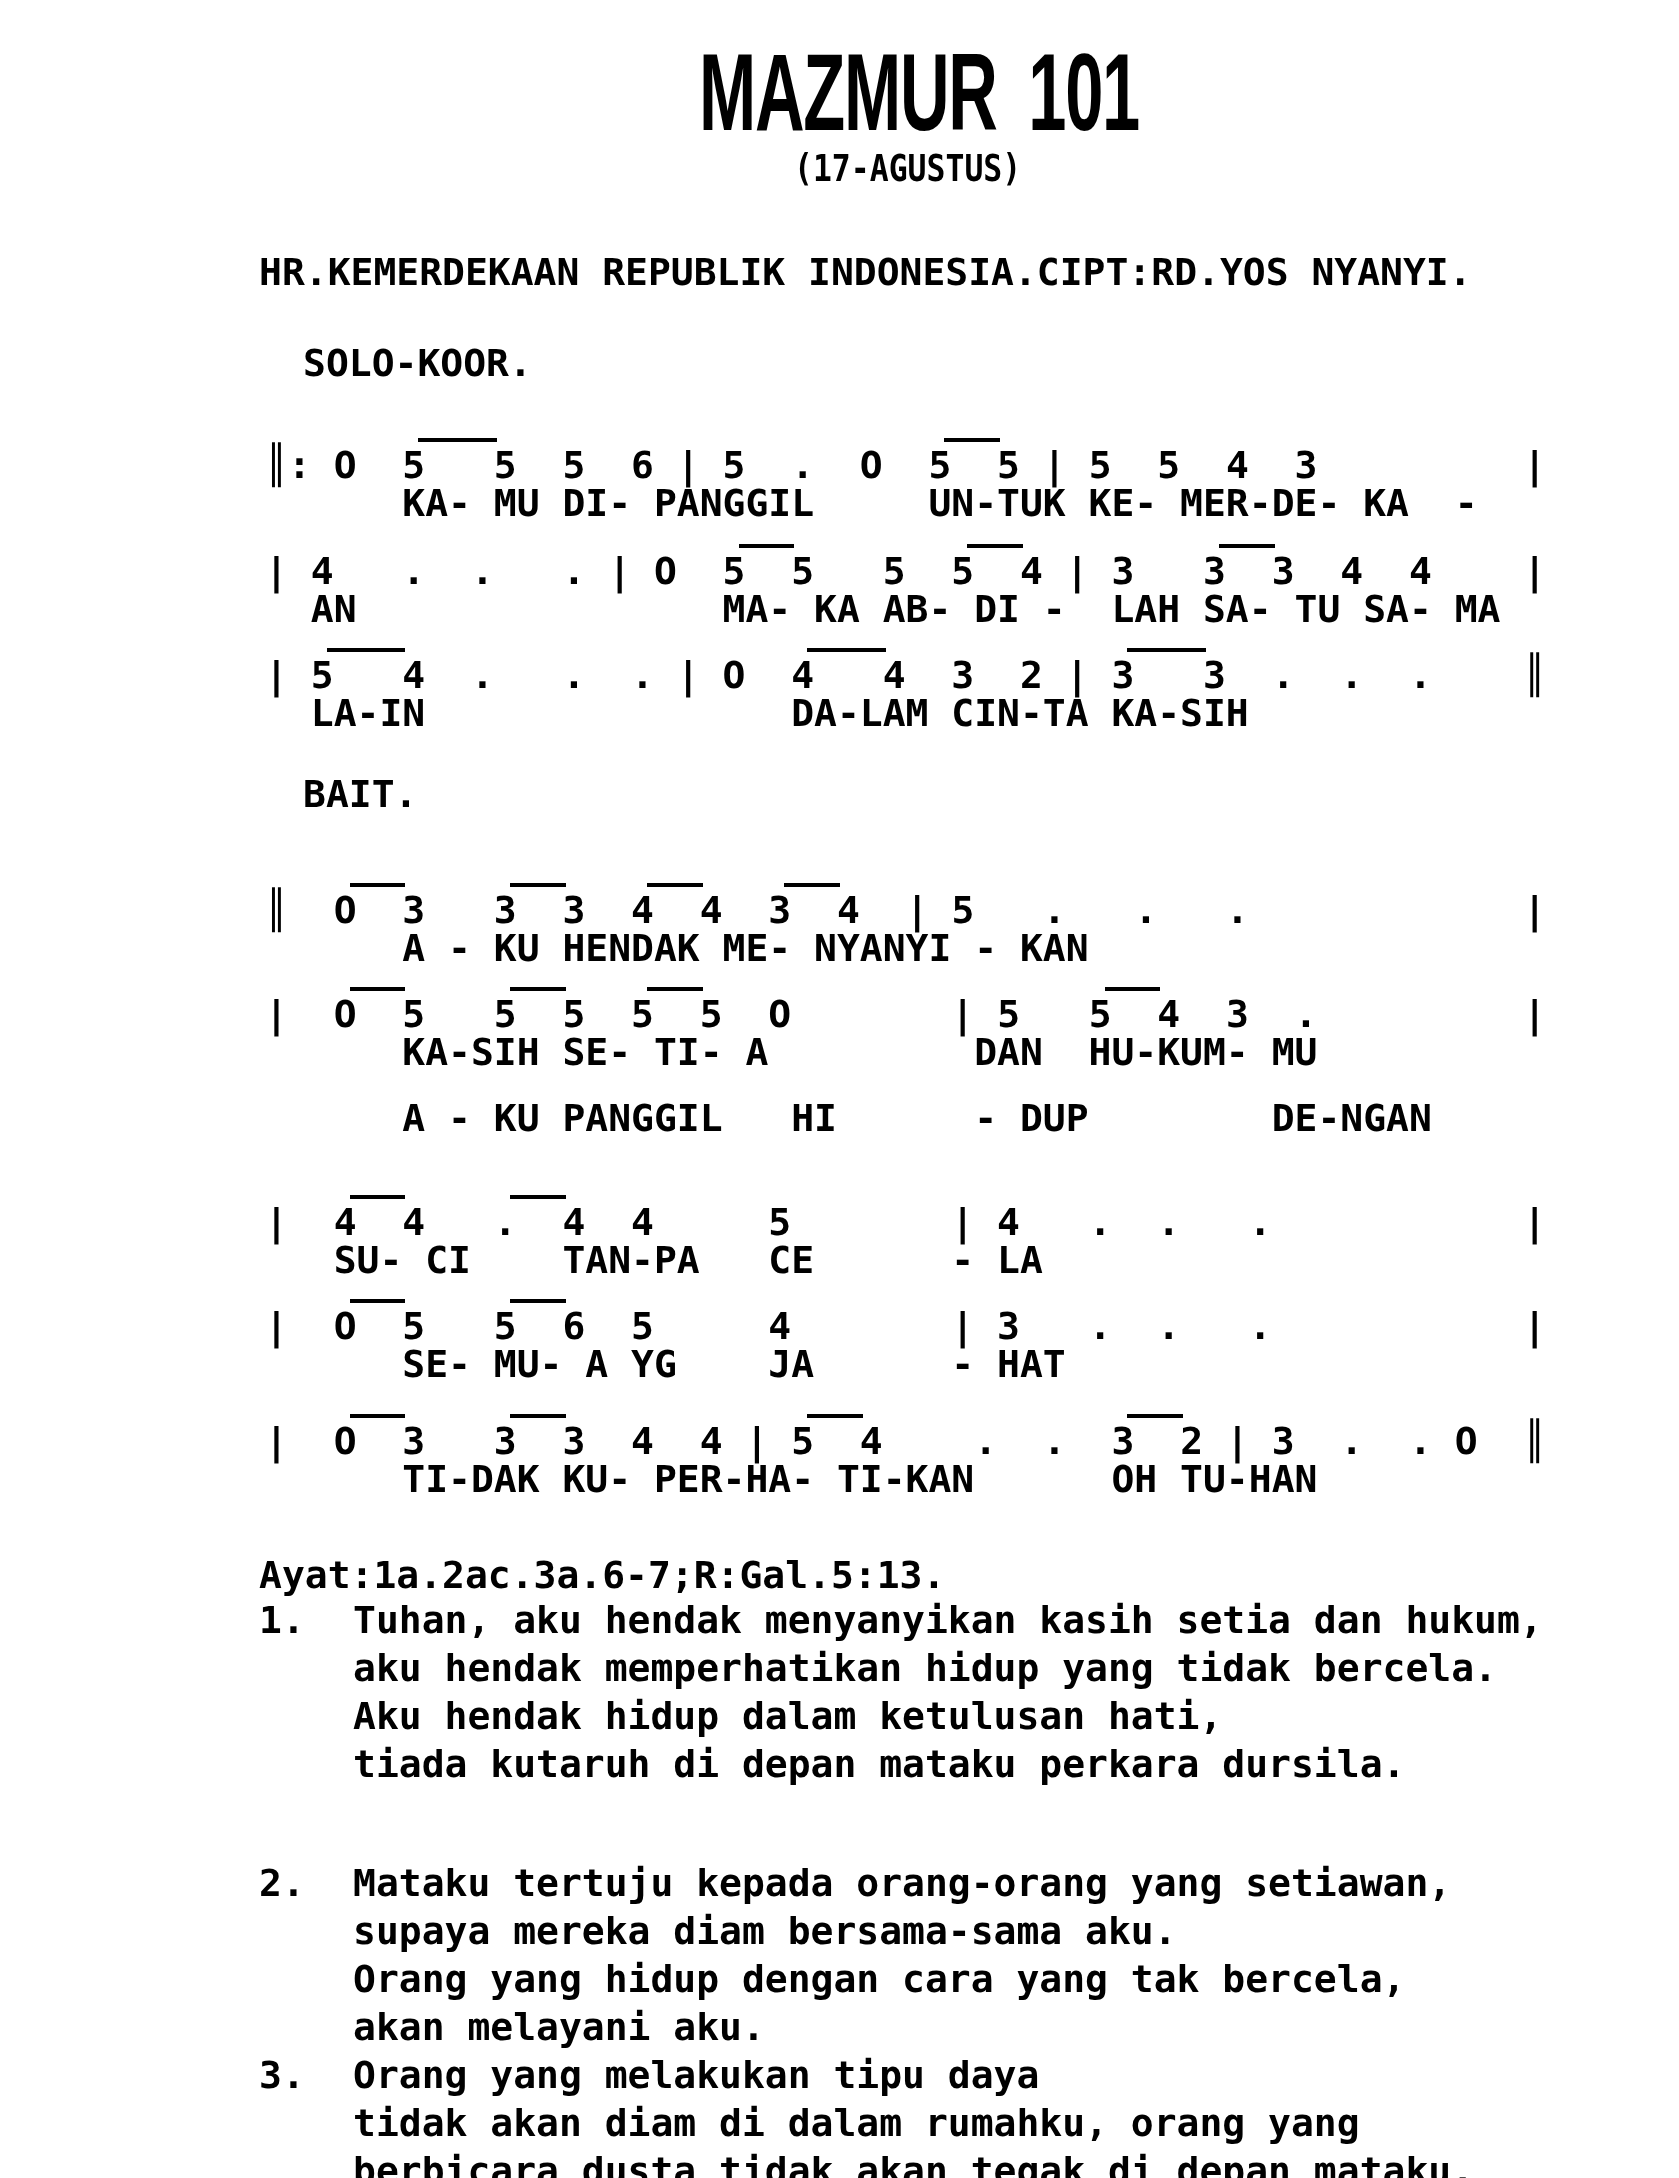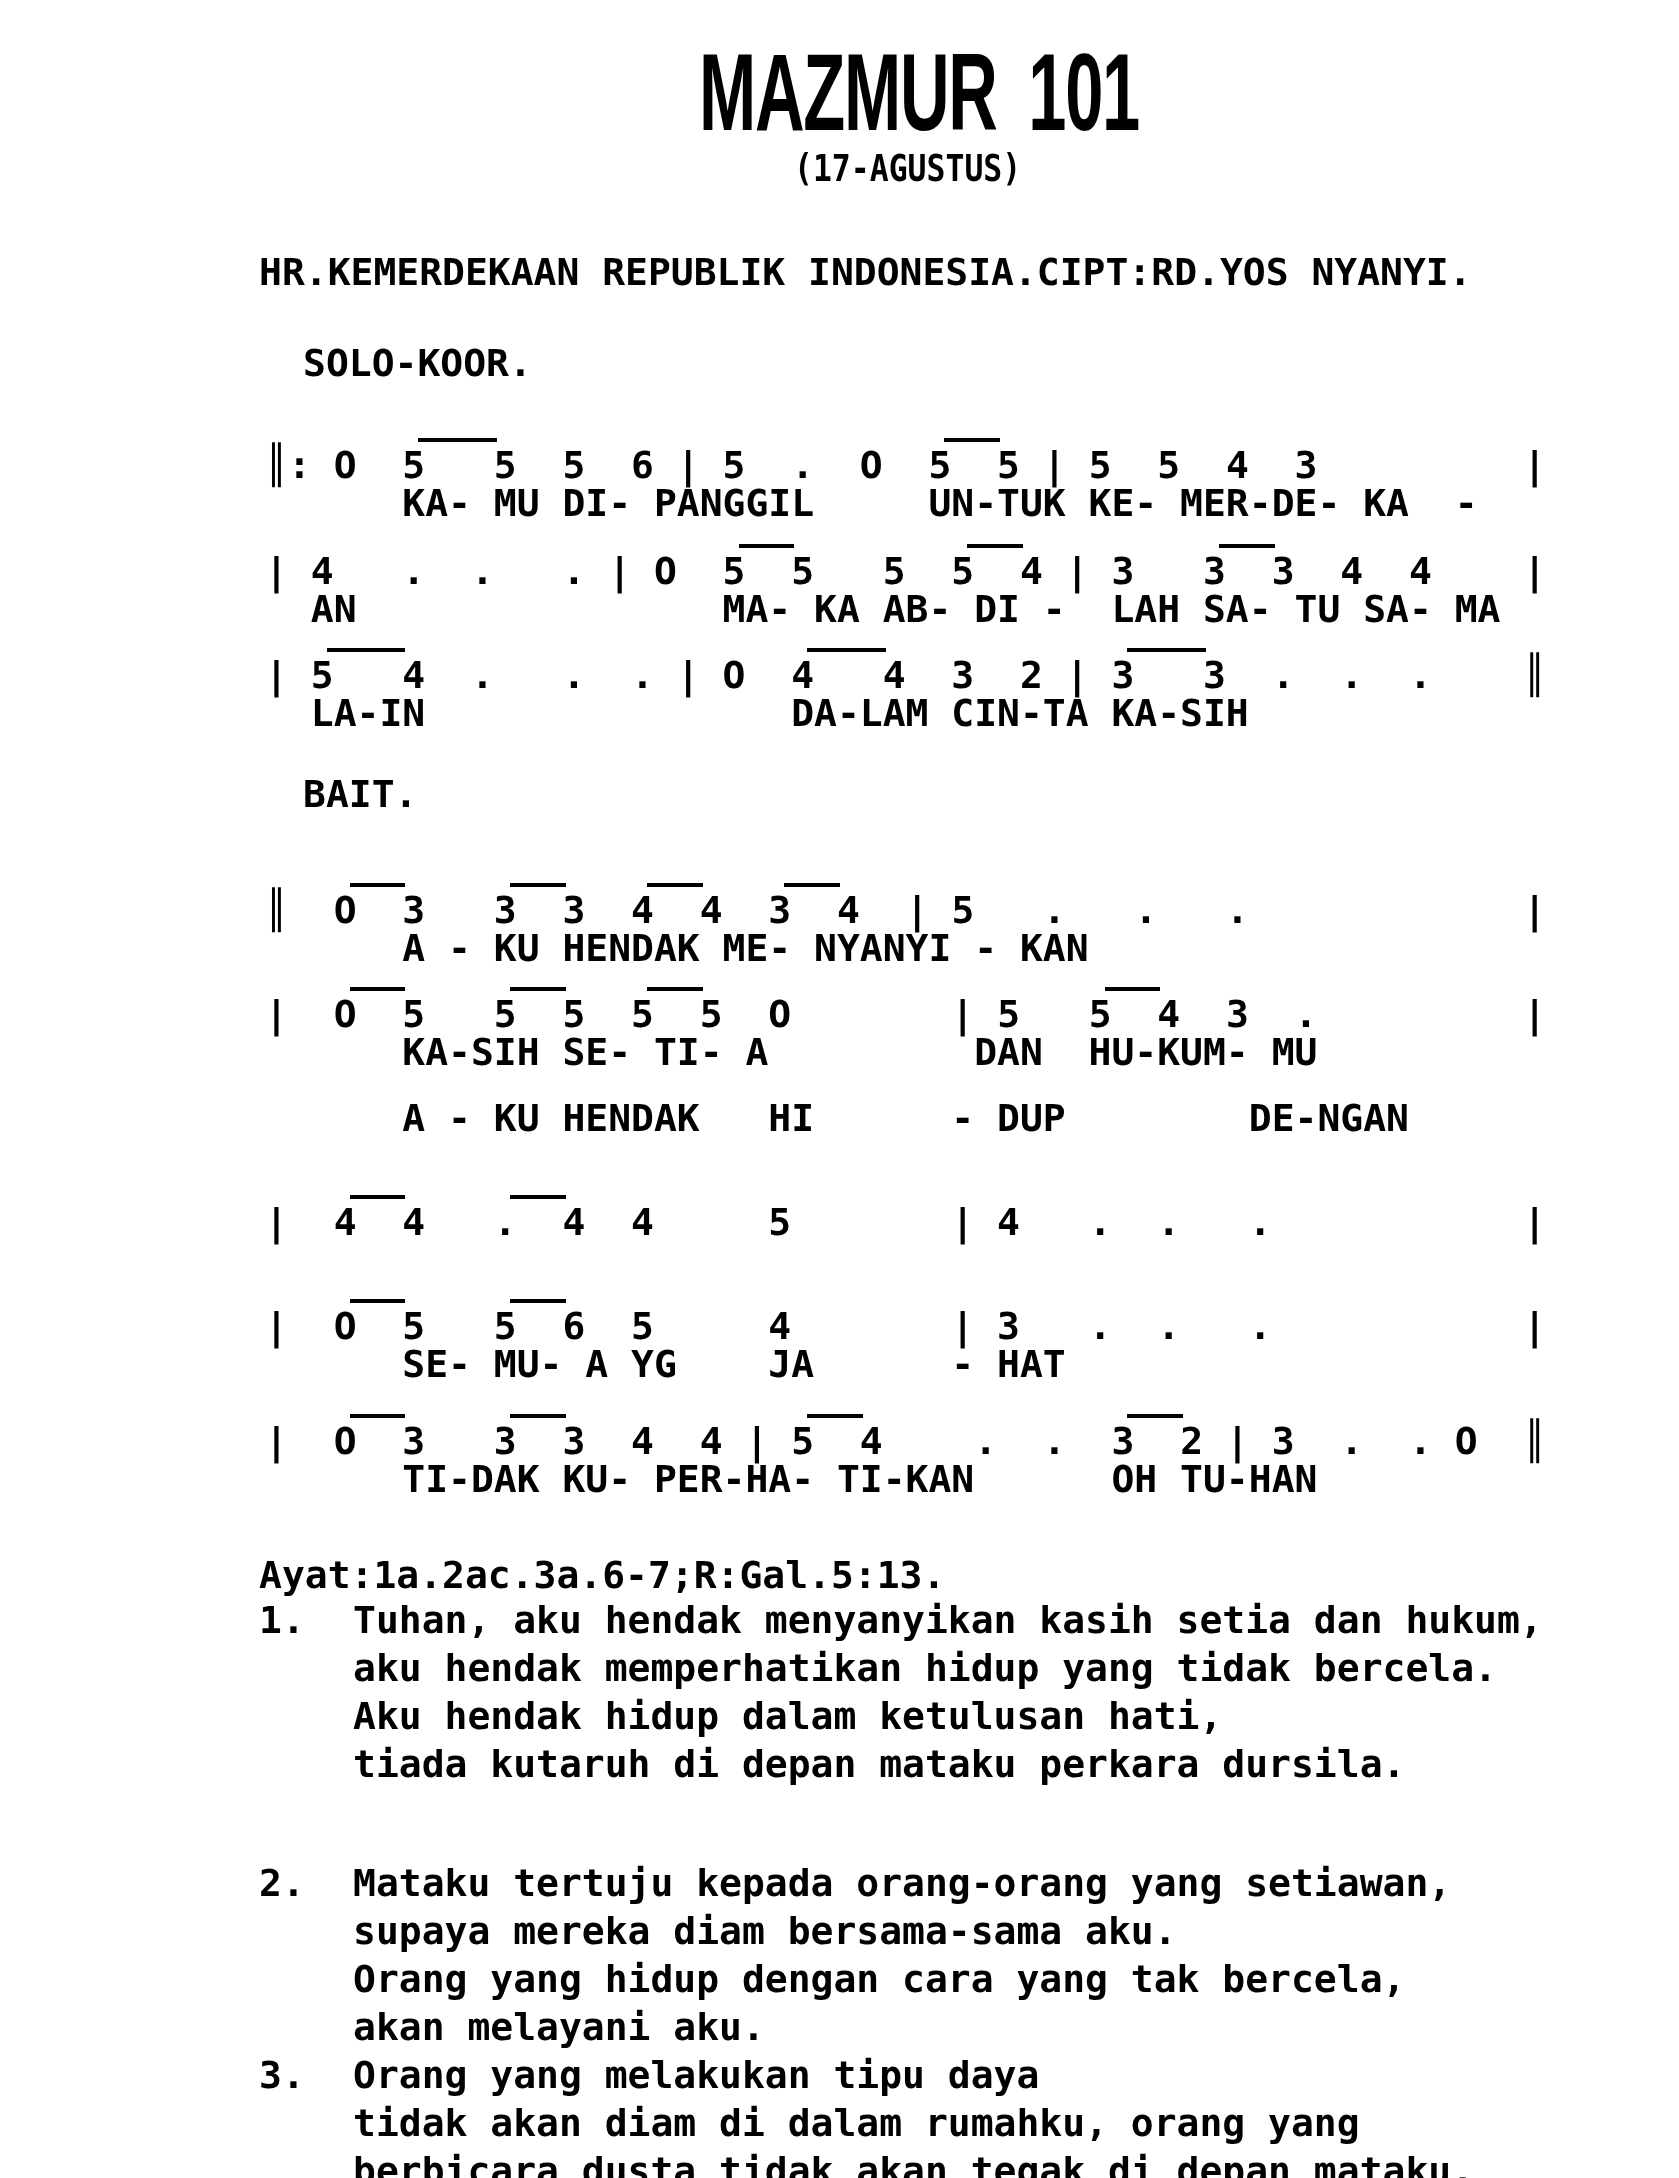--- a/index.html
+++ b/index.html
@@ -72,24 +72,25 @@
 
 <div class="mline" style="top:891px">
   <div class="mono">║  <span class="ov">O  3</span>   <span class="ov">3  3</span>  <span class="ov">4  4</span>  <span class="ov">3  4</span>  | 5   .   .   .            |</div>
   <div class="mono">      A - KU HENDAK ME- NYANYI - KAN</div>
 </div>
 <div class="mline" style="top:995px">
   <div class="mono">|  <span class="ov">O  5</span>   <span class="ov">5  5</span>  <span class="ov">5  5</span>  O       | 5   <span class="ov">5  4</span>  3  .         |</div>
   <div class="mono">      KA-SIH SE- TI- A         DAN  HU-KUM- MU</div>
 </div>
 <div class="mline" style="top:1099px">
-  <div class="mono">      A - KU HENDAK   HI      - DUP        DE-NGAN</div>
+  <div class="mono">      A - KU PANGGIL   HI      - DUP        DE-NGAN</div>
 </div>
 <div class="mline" style="top:1203px">
   <div class="mono">|  <span class="ov">4  4</span>   <span class="ov">.  4</span>  4     5       | 4   .  .   .           |</div>
+  <div class="mono">   SU- CI    TAN-PA   CE      - LA</div>
 </div>
 <div class="mline" style="top:1307px">
   <div class="mono">|  <span class="ov">O  5</span>   <span class="ov">5  6</span>  5     4       | 3   .  .   .           |</div>
   <div class="mono">      SE- MU- A YG    JA      - HAT</div>
 </div>
 <div class="mline" style="top:1422px">
   <div class="mono">|  <span class="ov">O  3</span>   <span class="ov">3  3</span>  4  4 | <span class="ov">5  4</span>    .  .  <span class="ov">3  2</span> | 3  .  . O  ║</div>
   <div class="mono">      TI-DAK KU- PER-HA- TI-KAN      OH TU-HAN</div>
 </div>
 

